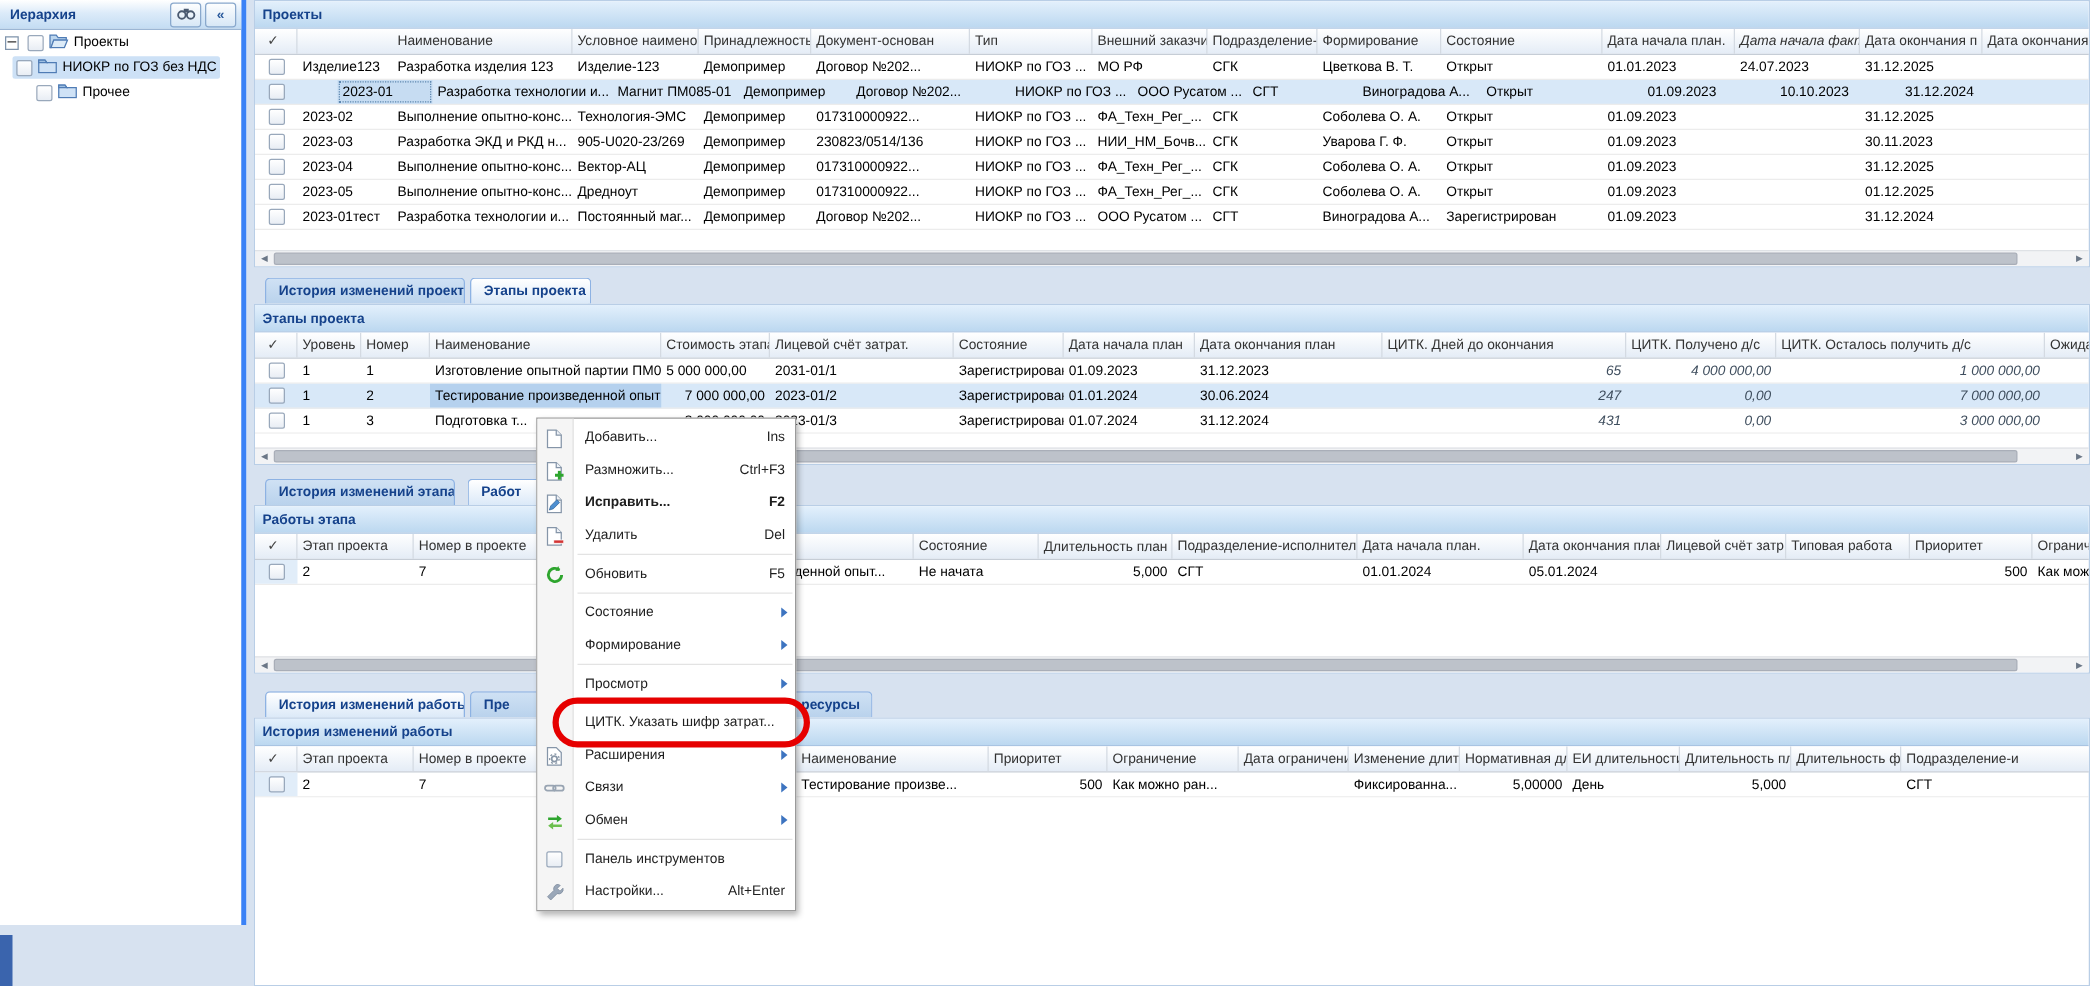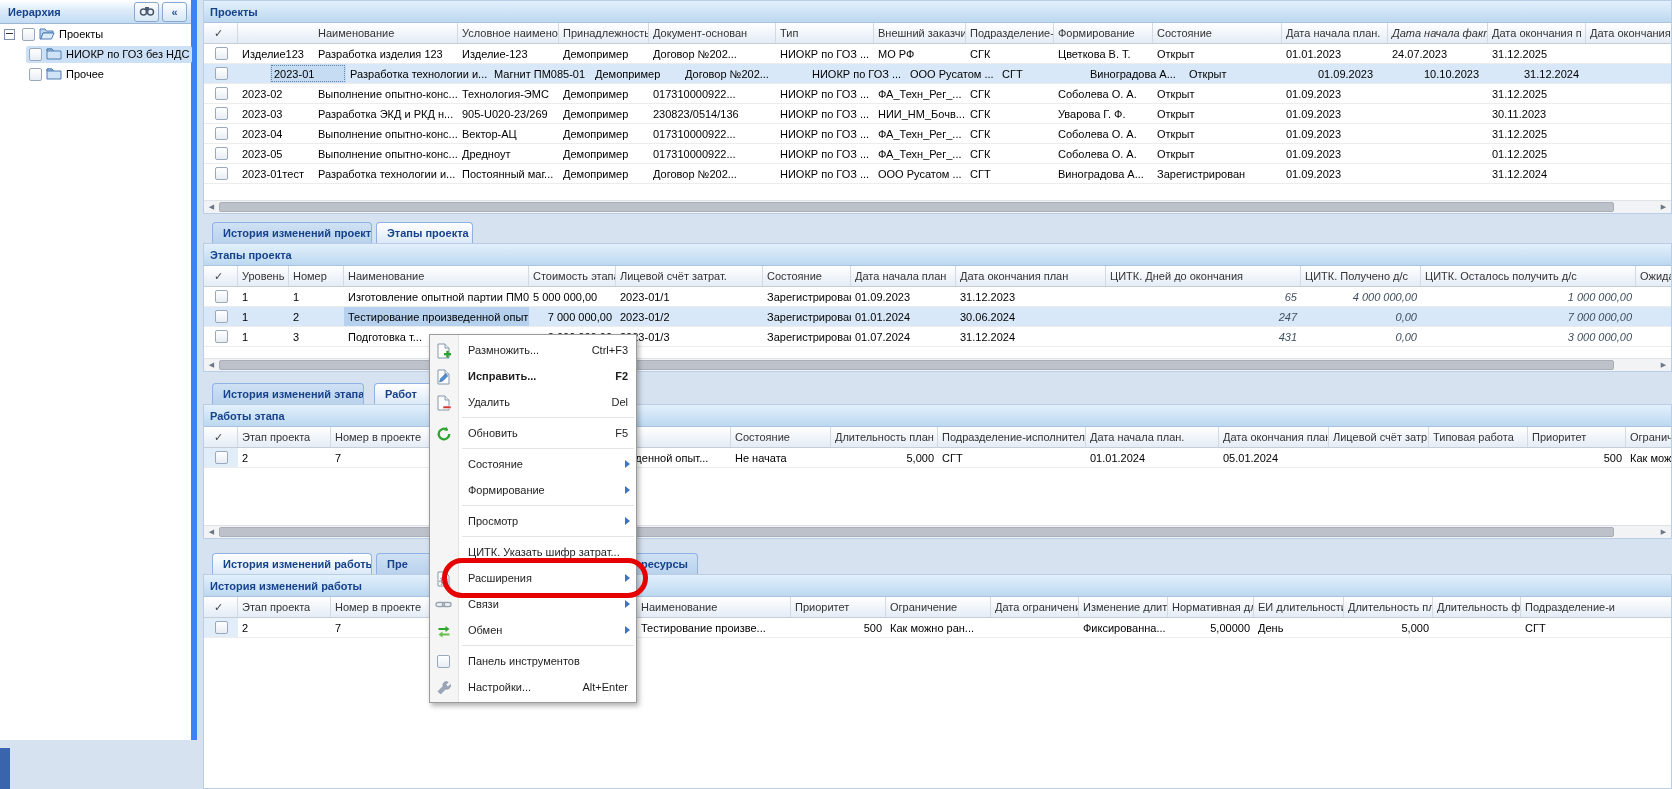--- a/index.html
+++ b/index.html
@@ -1,20 +1,20 @@
 <!DOCTYPE html>
 <html><head>
 <meta charset="utf-8">
 <style>
   html,body{margin:0;padding:0;}
   body{font-family:"Liberation Sans",sans-serif;font-size:11px;color:#000;}
   #app{position:relative;width:1672px;height:789px;background:#d7e2f0;overflow:hidden;}
 
   
-  #sidebar{position:absolute;left:0;top:0;width:197px;height:740px;background:#fff;border-right:6px solid #3b82f6;box-sizing:border-box;}
+  #sidebar{position:absolute;left:0;top:0;width:197px;height:740px;background:#fff;border-right:4px solid #3b82f6;box-sizing:border-box;}
   #sidebar-header{height:24px;background:linear-gradient(#ffffff,#dcebf9 45%,#c3dcf3);border-bottom:1px solid #9cb6d4;display:flex;align-items:center;padding:0 4px;box-sizing:border-box;}
   #sidebar-title{font-weight:bold;color:#15428b;flex:1;padding-left:4px;}
   .sb-btn{width:23px;height:18px;margin-left:3px;border:1px solid #89a8cc;border-radius:3px;background:linear-gradient(#fdfefe,#d7e7f6);display:flex;align-items:center;justify-content:center;color:#2a5a9c;font-weight:bold;font-size:11px;cursor:default;}
   .tree-row{height:20px;display:flex;align-items:center;}
   .expander{width:9px;height:9px;border:1px solid #7e93ab;background:#fff;position:relative;margin:0 4px 0 0;flex:none;}
   .expander::before{content:"";position:absolute;left:1px;right:1px;top:3px;height:1px;background:#333;}
   .cb{display:inline-block;width:13px;height:13px;border:1px solid #99a8bb;border-radius:2px;background:linear-gradient(#ffffff,#e8edf4);box-sizing:border-box;flex:none;}
   .node{display:flex;align-items:center;gap:4px;padding:1px 3px;border-radius:2px;}
   .node.sel{background:#cde1f6;}
   .tree-label{white-space:nowrap;}
@@ -93,21 +93,21 @@
           <span class="expander"></span>
           <span class="node">
             <span class="cb"></span>
             <span><svg width="16" height="13" viewBox="0 0 16 13">
                 <path d="M1 2h5l1.5 2H14v2H4L2 12H1z" fill="#bcd6ee" stroke="#4f7cb5"></path>
                 <path d="M4 6h11l-2.5 6H1.8z" fill="#dcebf8" stroke="#4f7cb5"></path>
               </svg></span>
             <span class="tree-label">Проекты</span>
           </span>
         </div>
-        <div class="tree-row" style="padding-left: 26px;">
+        <div class="tree-row" style="padding-left: 10px;">
           <span class="node sel">
             <span class="cb"></span>
             <span><svg width="16" height="13" viewBox="0 0 16 13">
                 <path d="M1 2h5l1.5 2H15v8H1z" fill="#cfe2f6" stroke="#4f7cb5"></path>
                 <path d="M1 2h5l1.5 2H1z" fill="#9fc0e2" stroke="#4f7cb5"></path>
               </svg></span>
             <span class="tree-label">НИОКР по ГОЗ без НДС</span>
           </span>
         </div>
         <div class="tree-row" style="padding-left: 26px;">
@@ -314,21 +314,21 @@
           <div class="th" style="width: 100px;">Ожидаемы</div>
         </div>
         <div class="trow">
           <div class="td checkcell" style="width: 34px;">
             <span class="cb"></span>
           </div>
           <div class="td" style="width: 51px;">1</div>
           <div class="td" style="width: 55px;">1</div>
           <div class="td" style="width: 185px;">Изготовление опытной партии ПМ0...</div>
           <div class="td" style="width: 87px; text-align: left;">5 000 000,00</div>
-          <div class="td" style="width: 147px;">2023-01/1</div>
+          <div class="td" style="width: 147px;">2031-01/1</div>
           <div class="td" style="width: 88px;">Зарегистрирован</div>
           <div class="td" style="width: 105px;">01.09.2023</div>
           <div class="td" style="width: 150px;">31.12.2023</div>
           <div class="td" style="width: 195px; text-align: right; font-style: italic; color: rgb(63, 78, 94);">65</div>
           <div class="td" style="width: 120px; text-align: right; font-style: italic; color: rgb(63, 78, 94);">4 000 000,00</div>
           <div class="td" style="width: 215px; text-align: right; font-style: italic; color: rgb(63, 78, 94);">1 000 000,00</div>
           <div class="td" style="width: 100px;"></div>
         </div>
         <div class="trow sel">
           <div class="td checkcell" style="width: 34px;">
@@ -471,20 +471,30 @@
         </div>
       </div>
   </section>
 
   <div id="context-menu">
       <div class="menu-item">
         <span class="mi-icon">
           <svg width="15" height="16" viewBox="0 0 15 16">
             <path d="M2 1h7l4 4v10H2z" fill="#fff" stroke="#8595a8"></path>
             <path d="M9 1v4h4" fill="#eef2f7" stroke="#8595a8"></path>
+          </svg>
+        </span>
+        <span class="mi-label">Добавить...</span>
+        <span class="mi-short">Ins</span>
+      </div>
+      <div class="menu-item">
+        <span class="mi-icon">
+          <svg width="15" height="16" viewBox="0 0 15 16">
+            <path d="M2 1h7l4 4v10H2z" fill="#fff" stroke="#8595a8"></path>
+            <path d="M9 1v4h4" fill="#eef2f7" stroke="#8595a8"></path>
             <rect x="8" y="10" width="7" height="2.4" fill="#2ea52e"></rect>
             <rect x="10.3" y="7.7" width="2.4" height="7" fill="#2ea52e"></rect>
           </svg>
         </span>
         <span class="mi-label">Размножить...</span>
         <span class="mi-short">Ctrl+F3</span>
       </div>
       <div class="menu-item bold">
         <span class="mi-icon">
           <svg width="15" height="16" viewBox="0 0 15 16">

